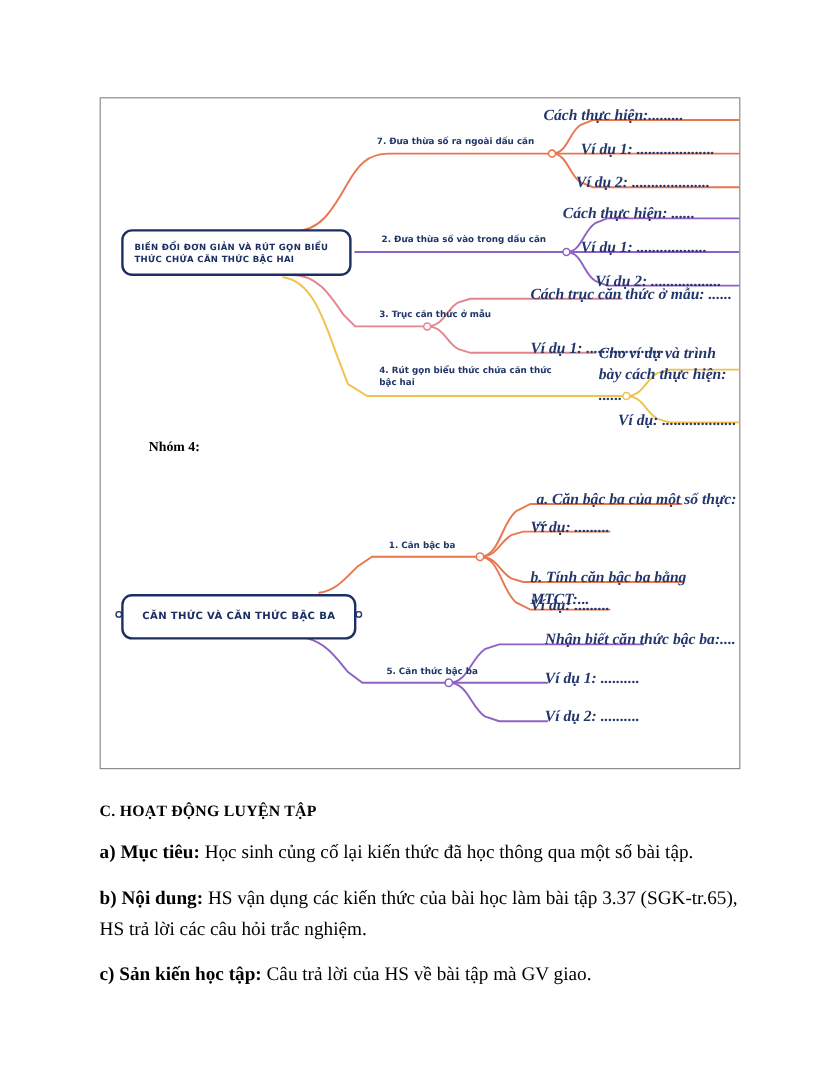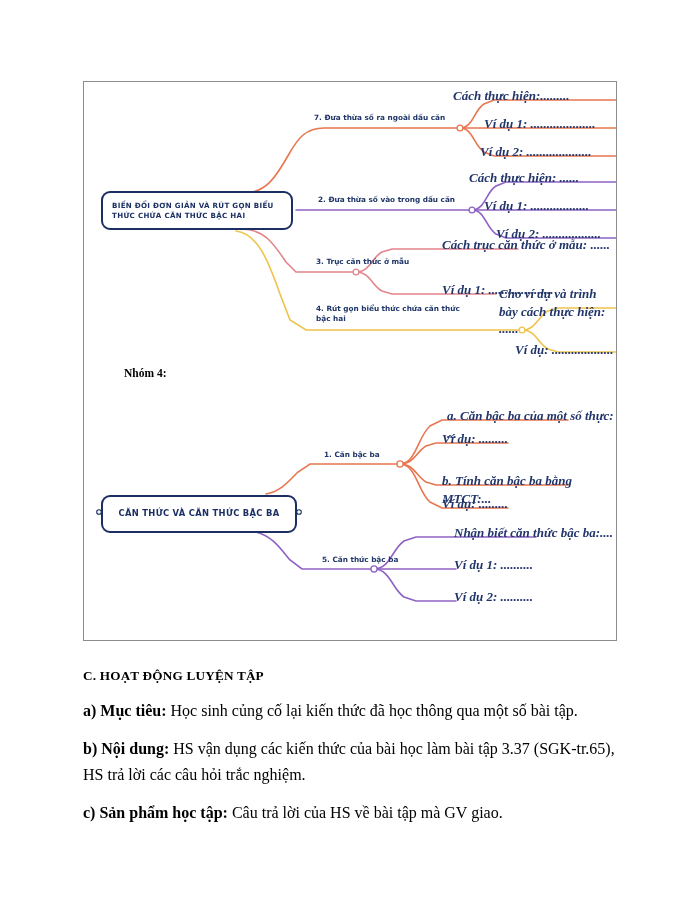--- a/index.html
+++ b/index.html
@@ -220,14 +220,14 @@
   <div class="leaf-label" style="left:370px; top:506px;">Ví dụ 2: ..........</div>
 </div>
 
 <div id="doc-text">
   <div class="heading">C. HOẠT ĐỘNG LUYỆN TẬP</div>
 
   <p class="para"><b>a) Mục tiêu:</b><span> Học sinh củng cố lại kiến thức đã học thông qua một số bài tập.</span></p>
 
   <p class="para"><b>b) Nội dung:</b><span> HS vận dụng các kiến thức của bài học làm bài tập 3.37 (SGK-tr.65), HS trả lời các câu hỏi trắc nghiệm.</span></p>
 
-  <p class="para"><b>c) Sản phẩm học tập:</b><span> Câu trả lời của HS về bài tập mà GV giao.</span></p>
+  <p class="para"><b>c) Sản kiến học tập:</b><span> Câu trả lời của HS về bài tập mà GV giao.</span></p>
 </div>
 
 </body></html>

